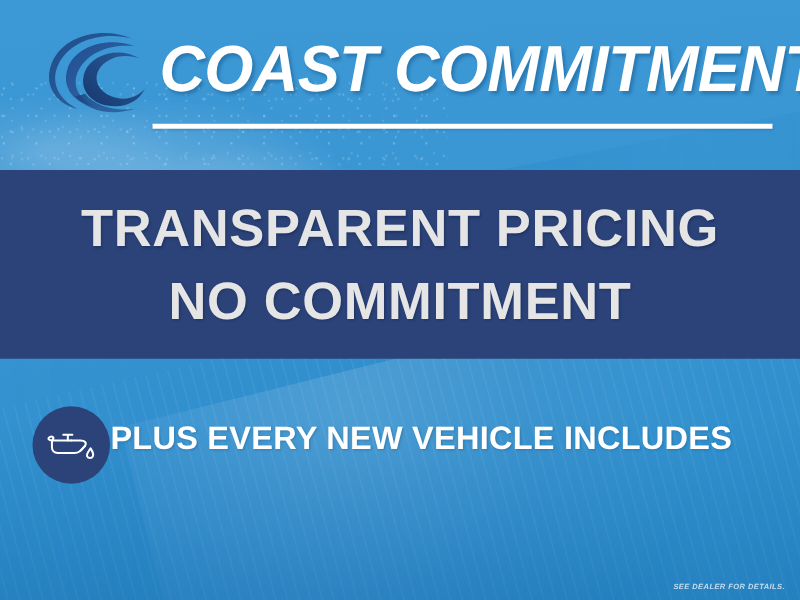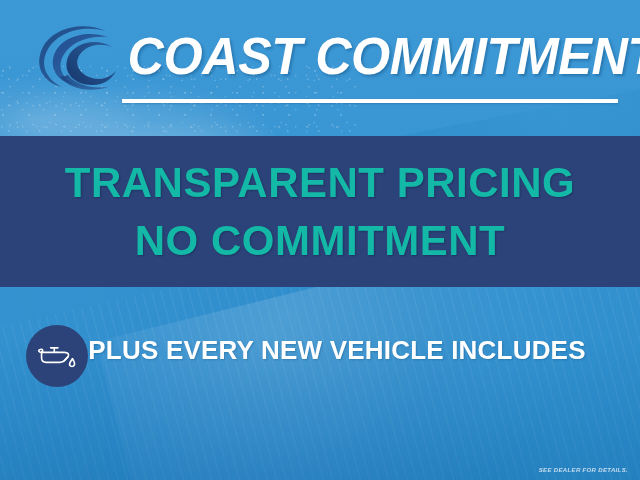--- a/index.html
+++ b/index.html
@@ -166,21 +166,21 @@
     top: 136px;
     width: 100%;
     height: 151px;
     background: #2c4379;
     display: flex;
     flex-direction: column;
     align-items: center;
     justify-content: center;
   }
   .pricing-line {
-    color: #14b8a6;
+    color: #e5e5e5;
     font-size: 42px;
     font-weight: bold;
     letter-spacing: 0.5px;
     line-height: 1.0;
     white-space: nowrap;
     text-shadow: 1px 1px 2px rgba(10,25,60,0.35);
   }
   .pricing-line.first { margin-bottom: 16px; }
 
   

